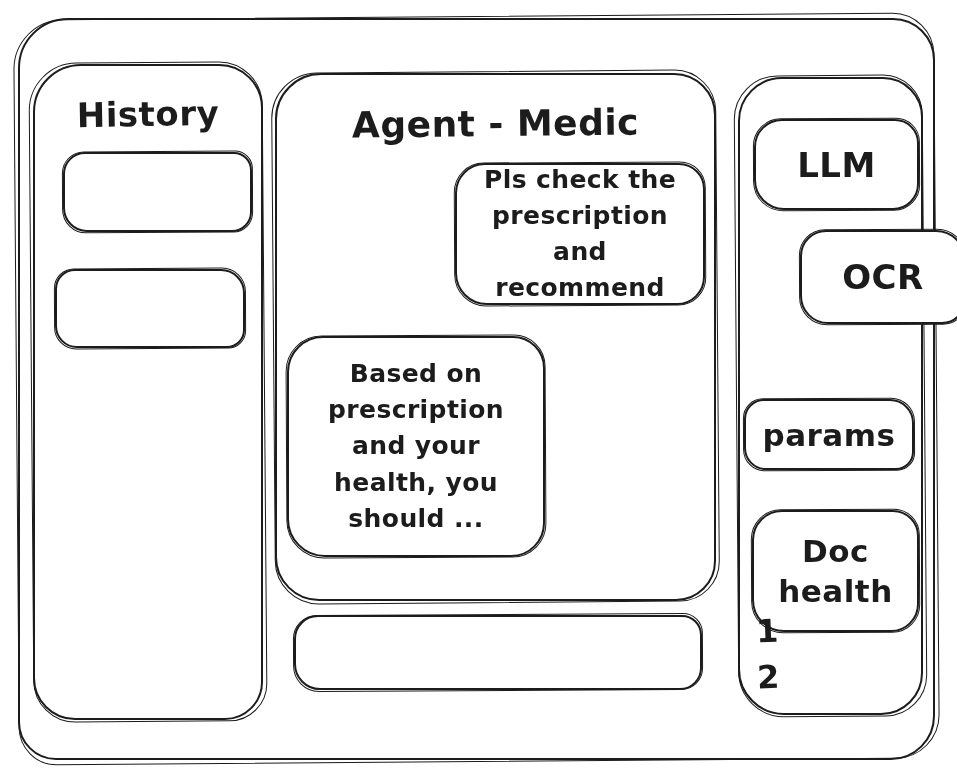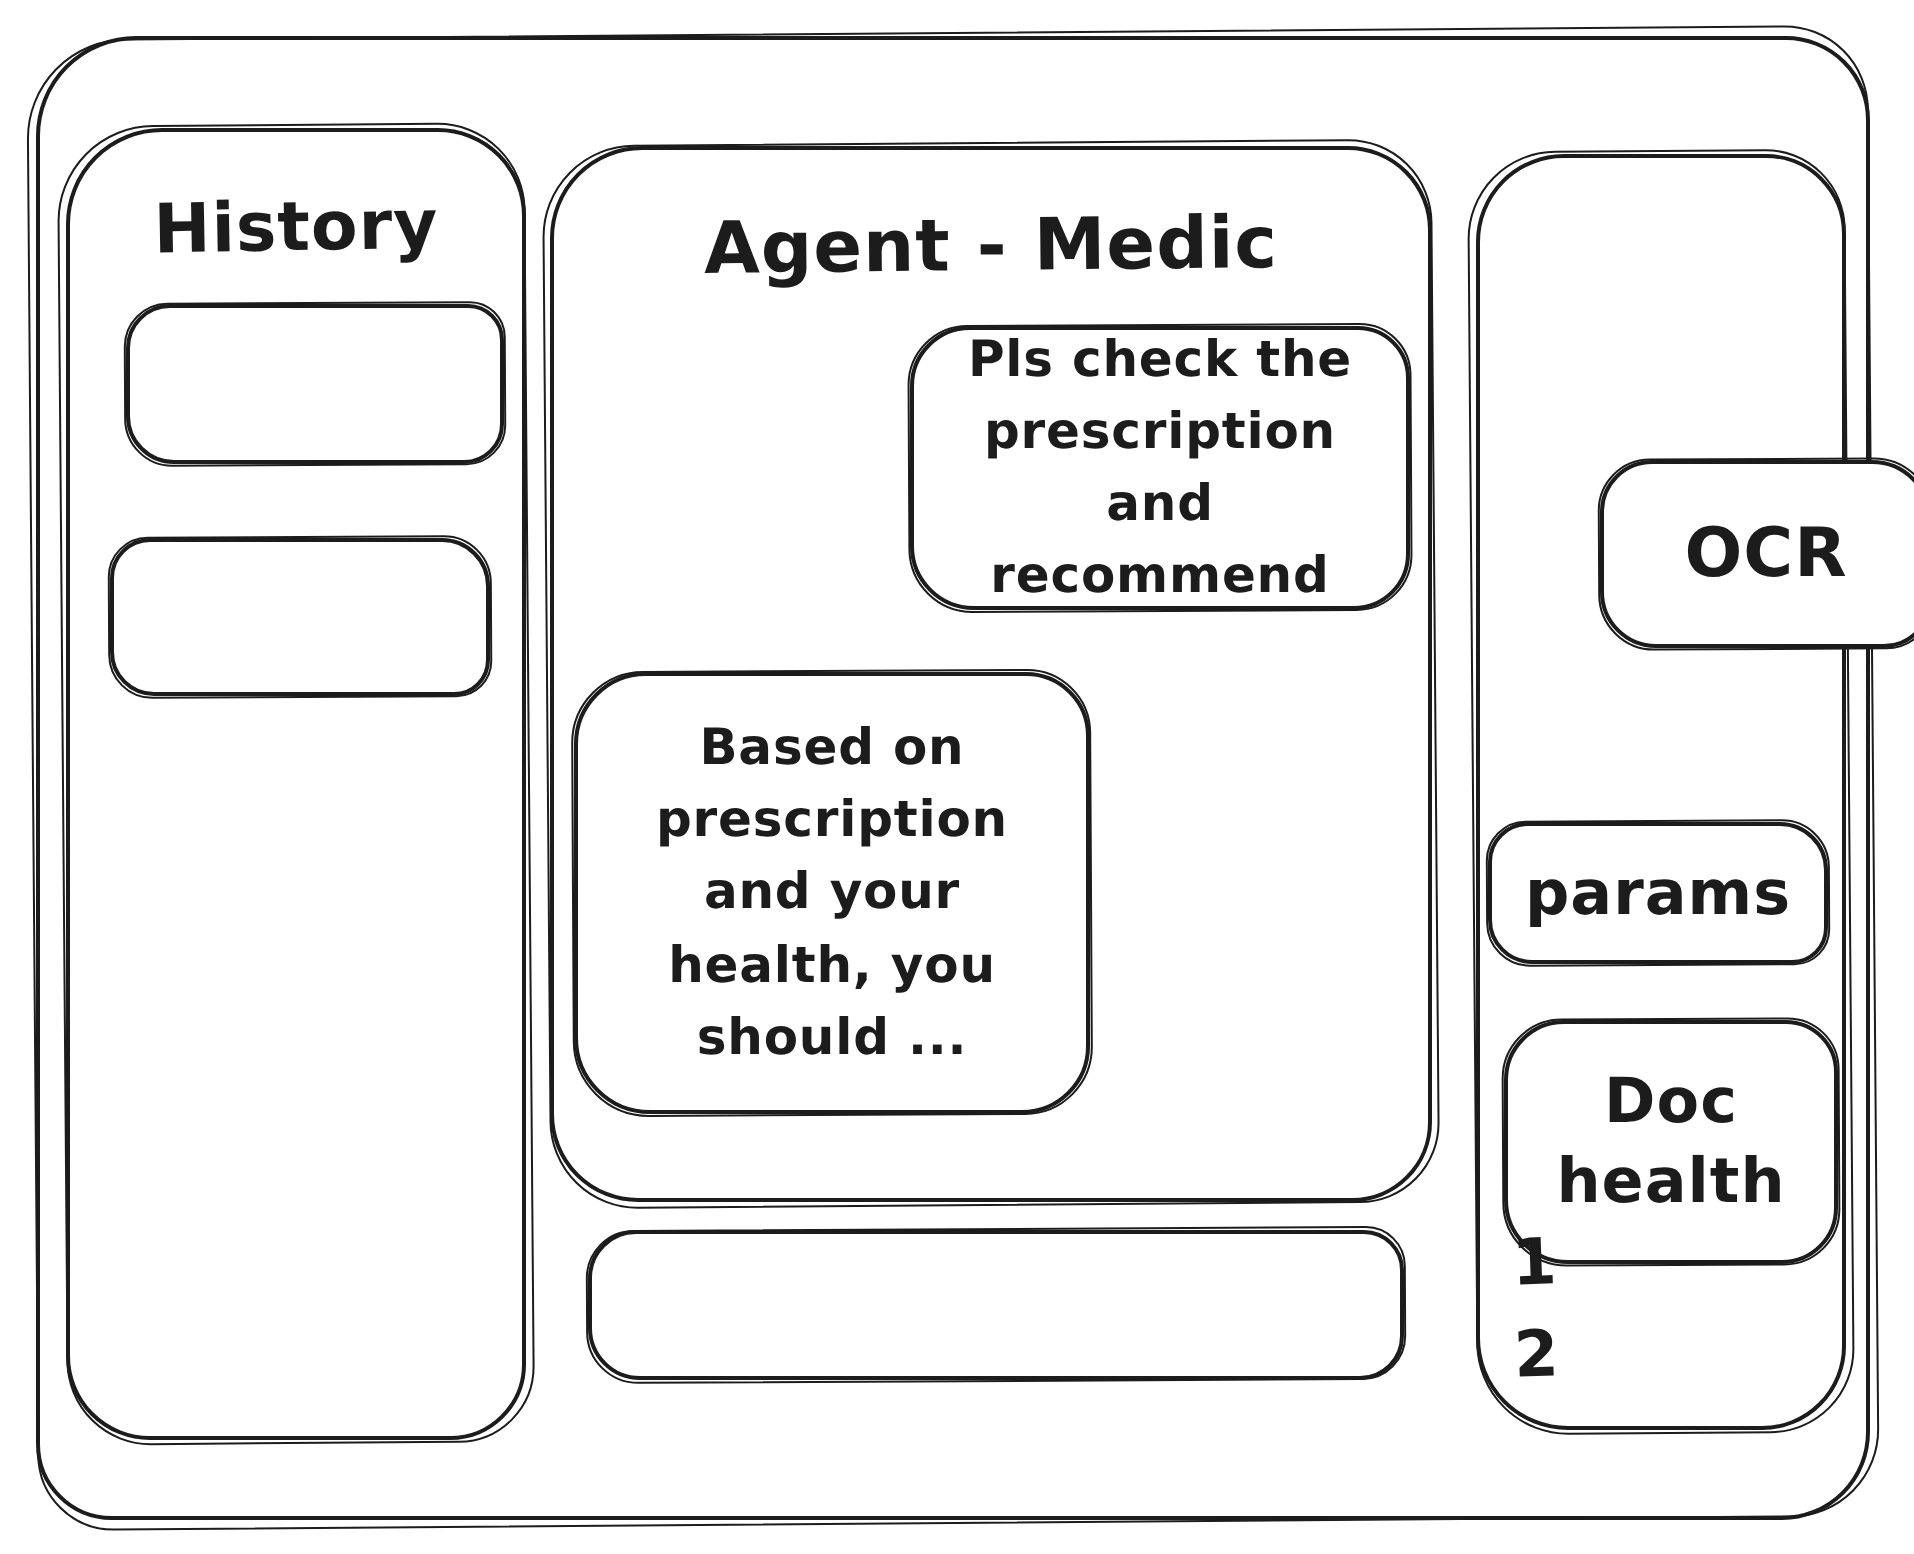--- a/index.html
+++ b/index.html
@@ -93,21 +93,21 @@
   }
   .tool-btn {
     display: flex; align-items: center; justify-content: center;
     text-align: center;
     font-family: "DejaVu Sans", "Liberation Sans", sans-serif;
     font-weight: bold; letter-spacing: 0.5px; color: #1c1c1c;
     background: #ffffff;
   }
   .btn-llm    { left: 14px; top: 40px;  width: 165px; height: 91px;  border-radius: 28px 24px 26px 30px; font-size: 34px; }
   .btn-ocr    { left: 14px; top: 151px; width: 166px; height: 94px;  border-radius: 26px 30px 24px 28px; font-size: 34px; margin-left: 46px; }
-  .btn-params { left: 4px;  top: 332px; width: 170px; height: 71px;  border-radius: 20px 24px 18px 22px; font-size: 31px; }
+  .btn-params { left: 4px;  top: 320px; width: 170px; height: 71px;  border-radius: 20px 24px 18px 22px; font-size: 31px; }
   .btn-doc    { left: 12px; top: 431px; width: 167px; height: 122px; border-radius: 30px 26px 28px 32px; font-size: 31px; line-height: 1.3; padding: 4px 26px; }
 
   .doc-note {
     position: absolute;
     font-size: 32px; font-weight: bold;
     color: #1c1c1c; z-index: 5;
     transform: rotate(-2deg);
   }
   .doc-note-1 { left: 756px; top: 612px; }
   .doc-note-2 { left: 757px; top: 658px; }
@@ -133,20 +133,23 @@
     </div>
 
     <div class="sk subtle bubble bubble-user">
       <span>Pls check the prescription and recommend</span>
     </div>
 
     <div class="sk subtle input-bar"></div>
   </main>
 
   <aside class="sk panel-tools">
+    <button class="sk subtle tool-btn btn-llm">
+      <span>LLM</span>
+    </button>
     <button class="sk subtle tool-btn btn-ocr">
       <span>OCR</span>
     </button>
     <button class="sk subtle tool-btn btn-params">
       <span>params</span>
     </button>
     <button class="sk subtle tool-btn btn-doc">
       <span>Doc health</span>
     </button>
   </aside>

